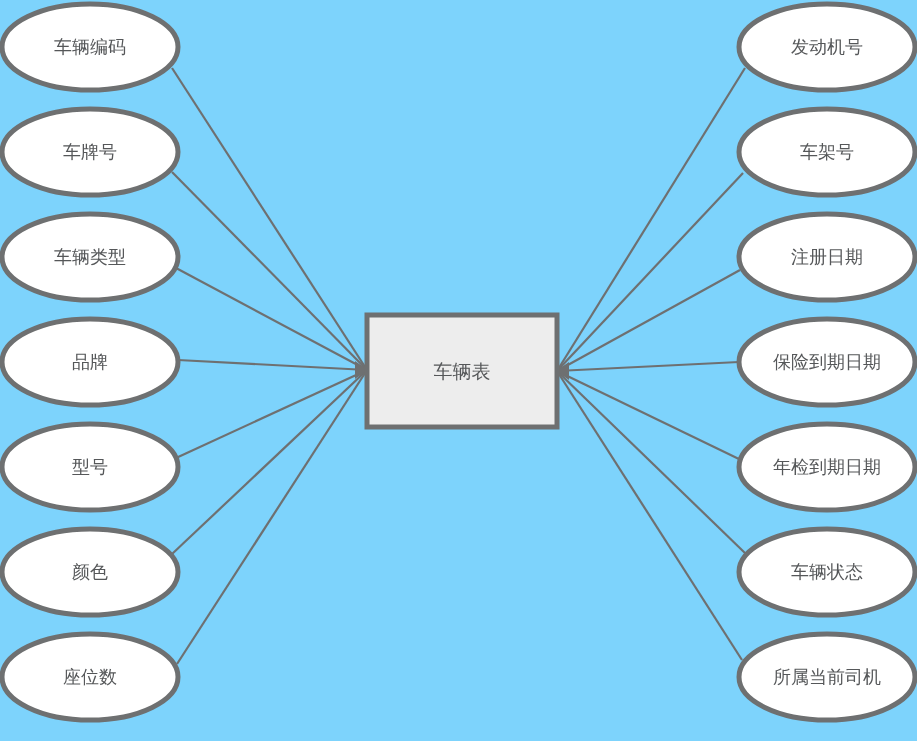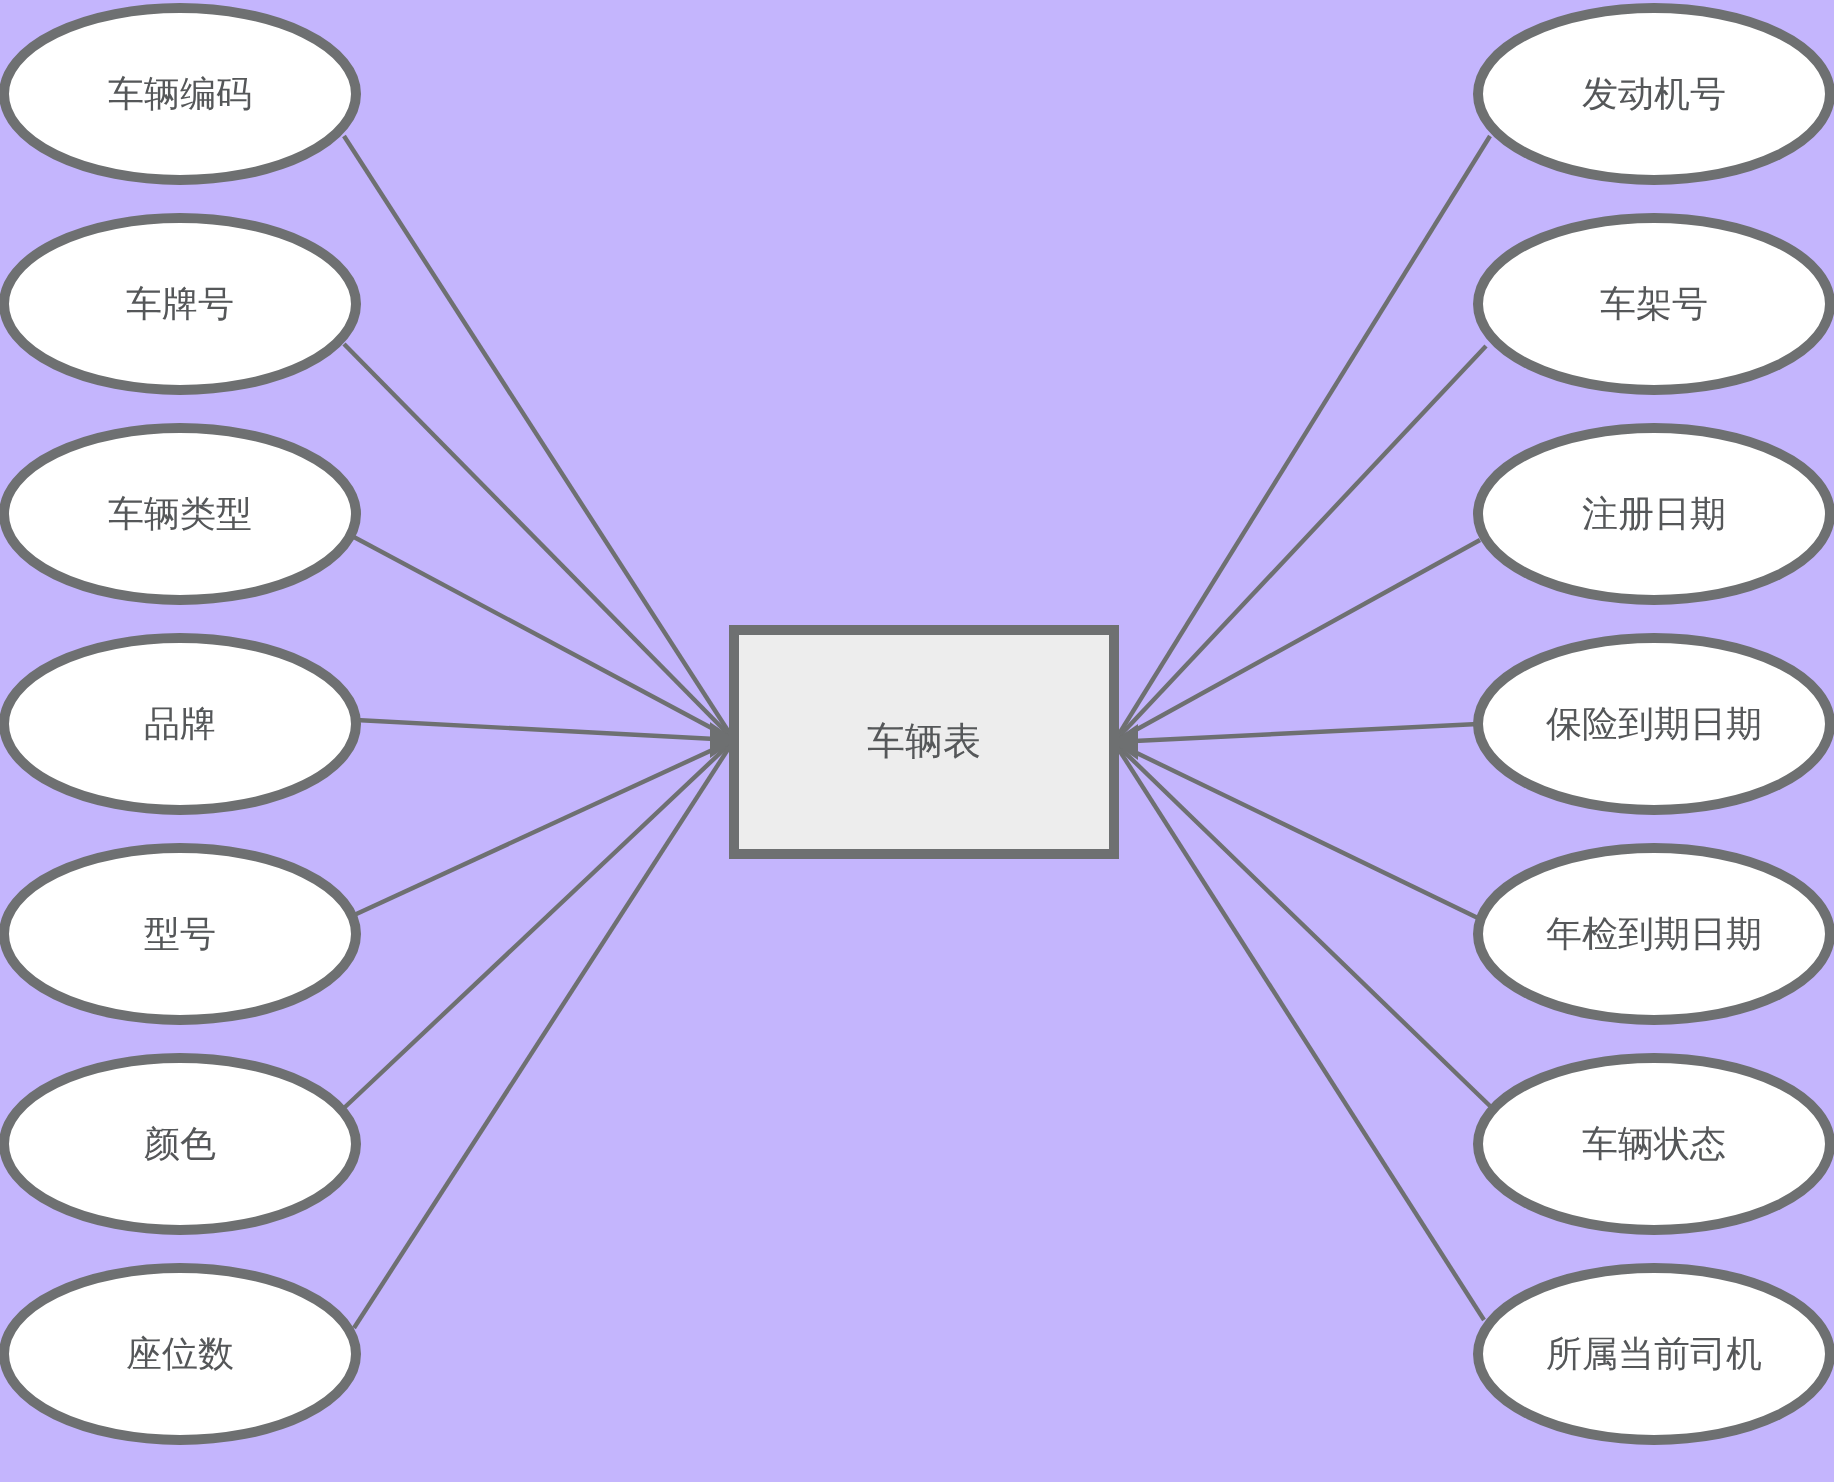--- a/index.html
+++ b/index.html
@@ -7,21 +7,21 @@
     padding: 0;
     background: #ffffff;
   }
   body {
     font-family: "DejaVu Sans", "Liberation Sans", sans-serif;
   }
   #canvas {
     position: relative;
     width: 917px;
     height: 741px;
-    background: #c4b5fd;
+    background: #7dd3fc;
     overflow: hidden;
   }
   #diagram-svg {
     position: absolute;
     left: 0;
     top: 0;
     width: 917px;
     height: 741px;
   }
   .edge-line {

